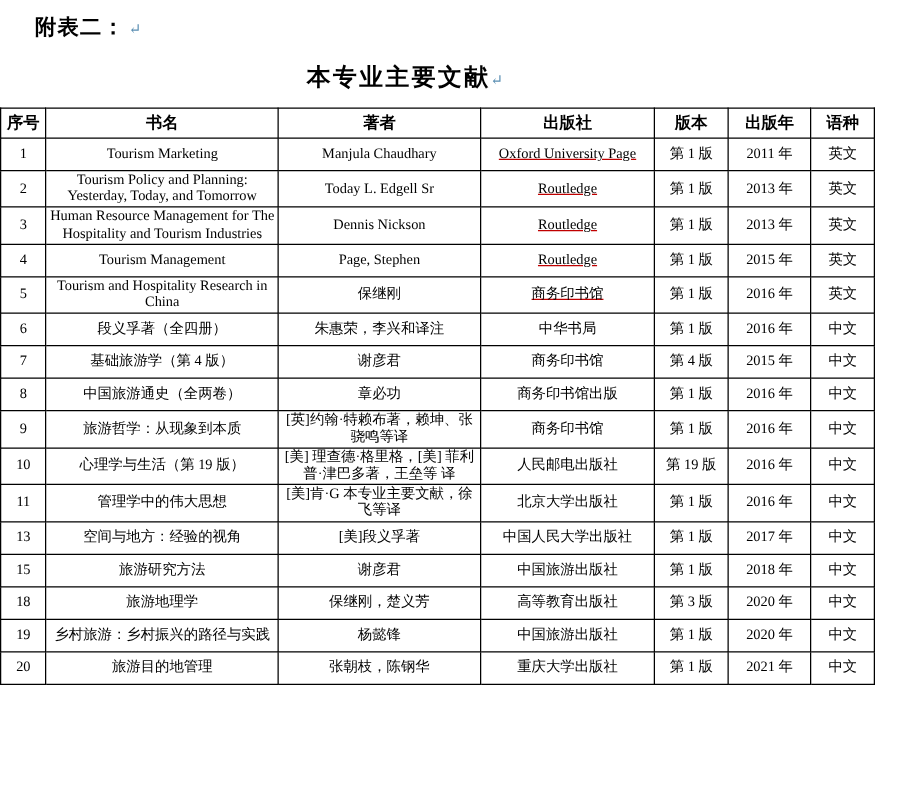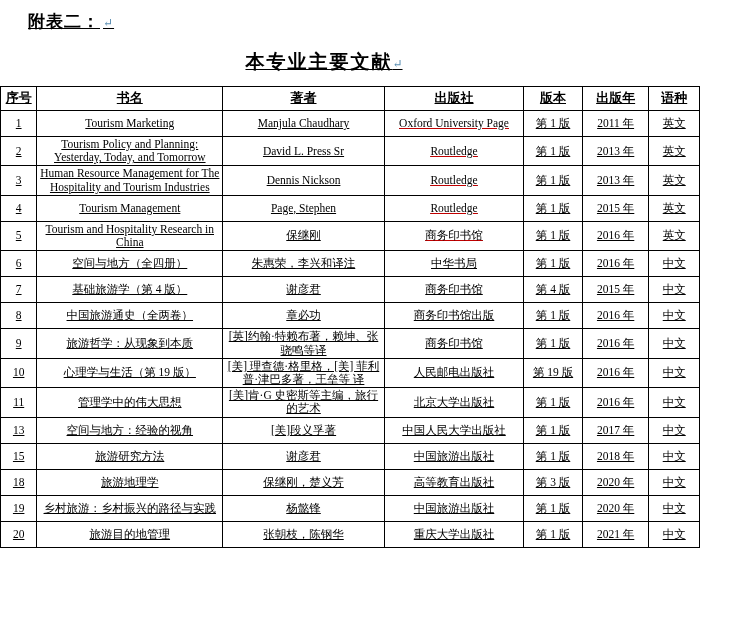--- a/index.html
+++ b/index.html
@@ -12,21 +12,20 @@
     background: #ffffff;
     font-family: "Liberation Serif", "DejaVu Serif", serif;
     color: #000000;
     overflow: hidden;
   }
   .page {
     position: relative;
     width: 664px;
     height: 637px;
     box-sizing: border-box;
-    text-decoration: underline;
   }
   .doc-heading {
     font-family: "Liberation Serif", "DejaVu Serif", serif;
     font-size: 17px;
     font-weight: bold;
     padding: 10px 0 0 28px;
     letter-spacing: 1px;
   }
   .doc-heading .pilcrow {
     font-weight: normal;
@@ -130,21 +129,21 @@
           <td class="en">Tourism Marketing</td>
           <td class="en">Manjula Chaudhary</td>
           <td class="en u-blue">Oxford University Page</td>
           <td>第 1 版</td>
           <td>2011 年</td>
           <td>英文</td>
         </tr>
         <tr>
           <td>2</td>
           <td class="en">Tourism Policy and Planning: Yesterday, Today, and Tomorrow</td>
-          <td class="en">David L. Press Sr</td>
+          <td class="en">Today L. Edgell Sr</td>
           <td class="en u-blue">Routledge</td>
           <td>第 1 版</td>
           <td>2013 年</td>
           <td>英文</td>
         </tr>
         <tr>
           <td>3</td>
           <td class="en">Human Resource Management for The Hospitality and Tourism Industries</td>
           <td class="en">Dennis Nickson</td>
           <td class="en u-blue">Routledge</td>
@@ -165,21 +164,21 @@
           <td>5</td>
           <td class="en">Tourism and Hospitality Research in China</td>
           <td class="en">保继刚</td>
           <td class="en u-blue">商务印书馆</td>
           <td>第 1 版</td>
           <td>2016 年</td>
           <td>英文</td>
         </tr>
         <tr>
           <td>6</td>
-          <td>空间与地方（全四册）</td>
+          <td>段义孚著（全四册）</td>
           <td>朱惠荣，李兴和译注</td>
           <td>中华书局</td>
           <td>第 1 版</td>
           <td>2016 年</td>
           <td>中文</td>
         </tr>
         <tr>
           <td>7</td>
           <td>基础旅游学（第 4 版）</td>
           <td>谢彦君</td>
@@ -211,21 +210,21 @@
           <td>心理学与生活（第 19 版）</td>
           <td>[美] 理查德·格里格，[美] 菲利普·津巴多著，王垒等 译</td>
           <td>人民邮电出版社</td>
           <td>第 19 版</td>
           <td>2016 年</td>
           <td>中文</td>
         </tr>
         <tr>
           <td>11</td>
           <td>管理学中的伟大思想</td>
-          <td>[美]肯·G 史密斯等主编，旅行的艺术</td>
+          <td>[美]肯·G 本专业主要文献，徐飞等译</td>
           <td>北京大学出版社</td>
           <td>第 1 版</td>
           <td>2016 年</td>
           <td>中文</td>
         </tr>
         <tr>
           <td>13</td>
           <td>空间与地方：经验的视角</td>
           <td>[美]段义孚著</td>
           <td>中国人民大学出版社</td>

